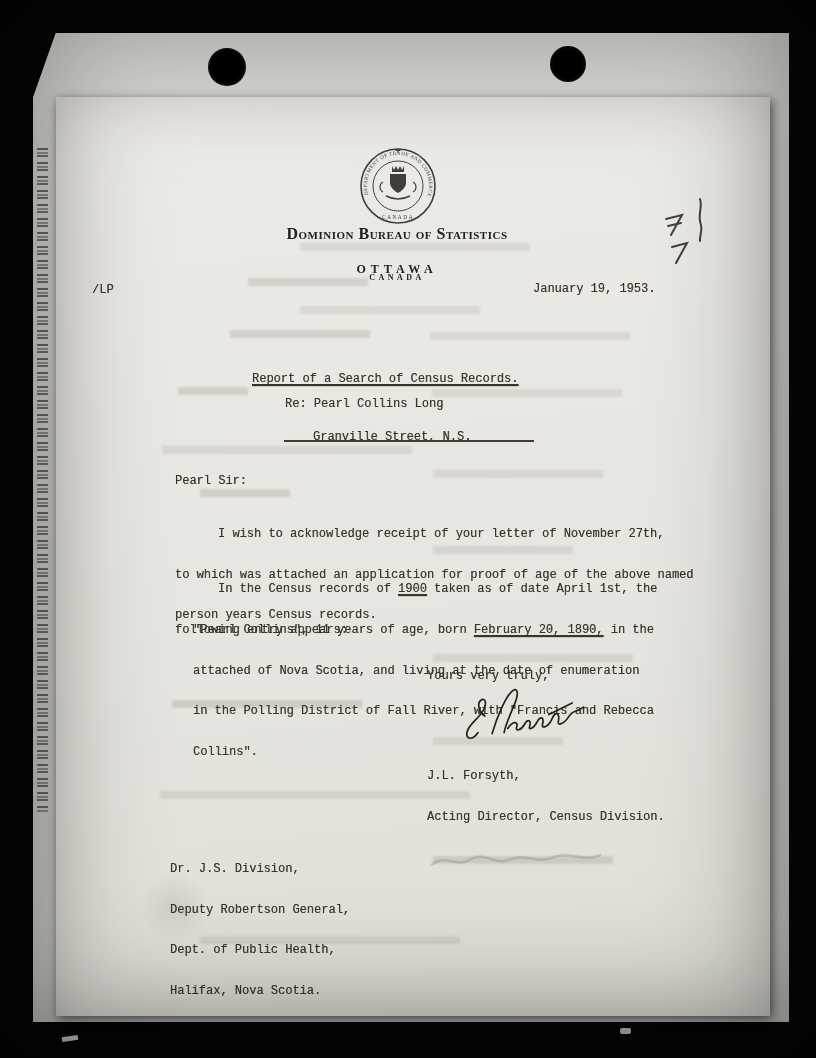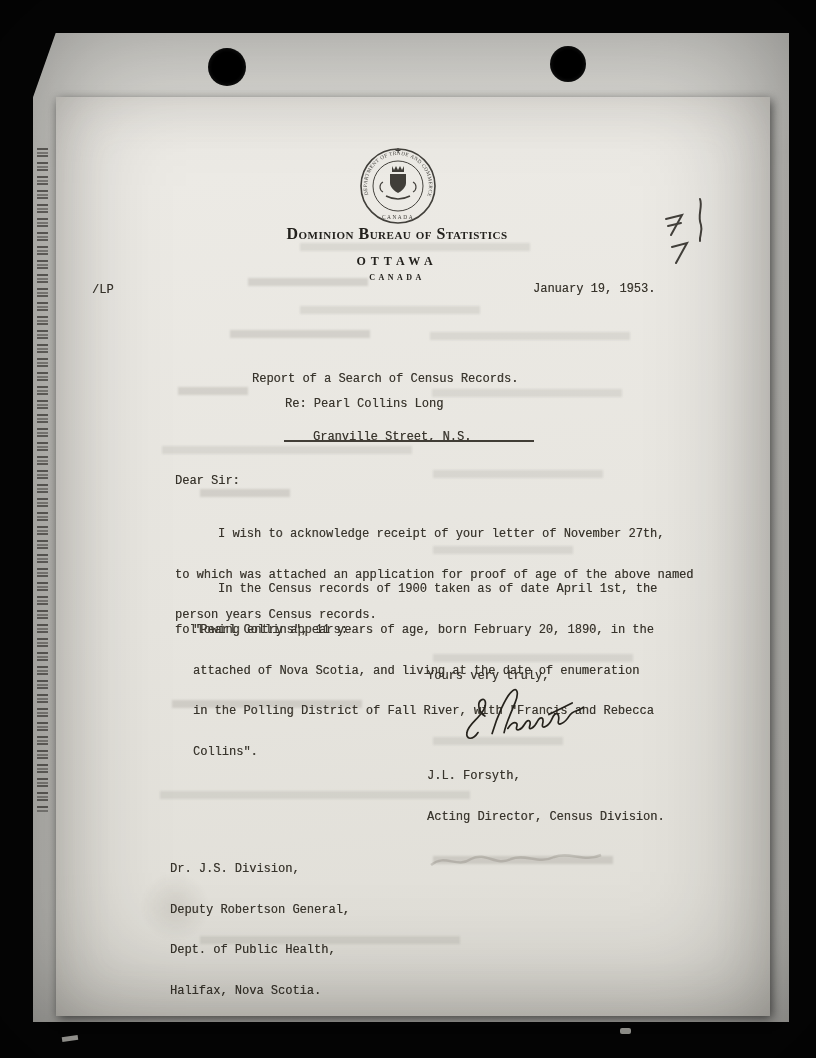--- a/index.html
+++ b/index.html
@@ -35,30 +35,30 @@
     box-shadow:inset 0 0 130px 30px rgba(0,0,0,.42);}
   .speck{position:absolute;background:#c6c5bf;}
   .speck-1{left:62px;top:1036px;width:16px;height:5px;transform:rotate(-8deg);}
   .speck-2{left:620px;top:1028px;width:11px;height:6px;border-radius:2px;background:#b3b2ac;}
 
   
   .seal{position:absolute;left:296px;top:42px;filter:blur(.3px);opacity:.92;}
   .center-line{position:absolute;left:0;width:682px;text-align:center;color:#23211d;}
   .bureau{top:128px;font-family:"Liberation Serif",serif;font-weight:bold;
     font-variant:small-caps;font-size:16px;letter-spacing:.5px;}
-  .city{top:157px;font-family:"Liberation Serif",serif;font-weight:bold;
+  .city{top:165px;font-family:"Liberation Serif",serif;font-weight:bold;
     font-size:12px;letter-spacing:5px;}
   .country{top:176px;font-family:"Liberation Serif",serif;font-weight:bold;
     font-size:8px;letter-spacing:3.5px;}
 
   
   .typew{position:absolute;font-family:"Liberation Mono",monospace;font-size:12px;
     line-height:13.5px;color:#38342c;white-space:pre;
     text-shadow:.3px .3px .4px rgba(56,52,44,.55);}
-  .u{text-decoration-thickness:1.5px;text-underline-offset:2px;}
+  .u{text-decoration:underline;text-decoration-thickness:1.5px;text-underline-offset:2px;}
   .ind{text-indent:43px;}
   .ref{left:36px;top:187px;}
   .date{left:477px;top:186px;}
   .title-line{left:196px;top:276px;}
   .re1{left:229px;top:301px;}
   .re2{left:257px;top:334px;}
   .rule{position:absolute;left:228px;top:343px;width:250px;height:2px;background:#413d36;}
   .salutation{left:119px;top:378px;}
   .p1{left:119px;top:404px;}
   .p2{left:119px;top:459px;}
@@ -133,21 +133,21 @@
     <div class="center-line country">CANADA</div>
 
     <div class="typew ref">/LP</div>
     <div class="typew date">January 19, 1953.</div>
 
     <div class="typew title-line"><span class="u">Report of a Search of Census Records.</span></div>
     <div class="typew re1">Re: Pearl Collins Long</div>
     <div class="typew re2">Granville Street, N.S.</div>
     <div class="rule"></div>
 
-    <div class="typew salutation">Dear Sir:</div>
+    <div class="typew salutation">Pearl Sir:</div>
 
     <div class="typew p1">
       <div class="ind">I wish to acknowledge receipt of your letter of November 27th,</div>
       <div>to which was attached an application for proof of age of the above named</div>
       <div>person years Census records.</div>
     </div>
 
     <div class="typew p2">
       <div class="ind"><span>In the Census records of </span><span class="u">1900</span><span> taken as of date April 1st, the</span></div>
       <div>following entry appears:</div>

